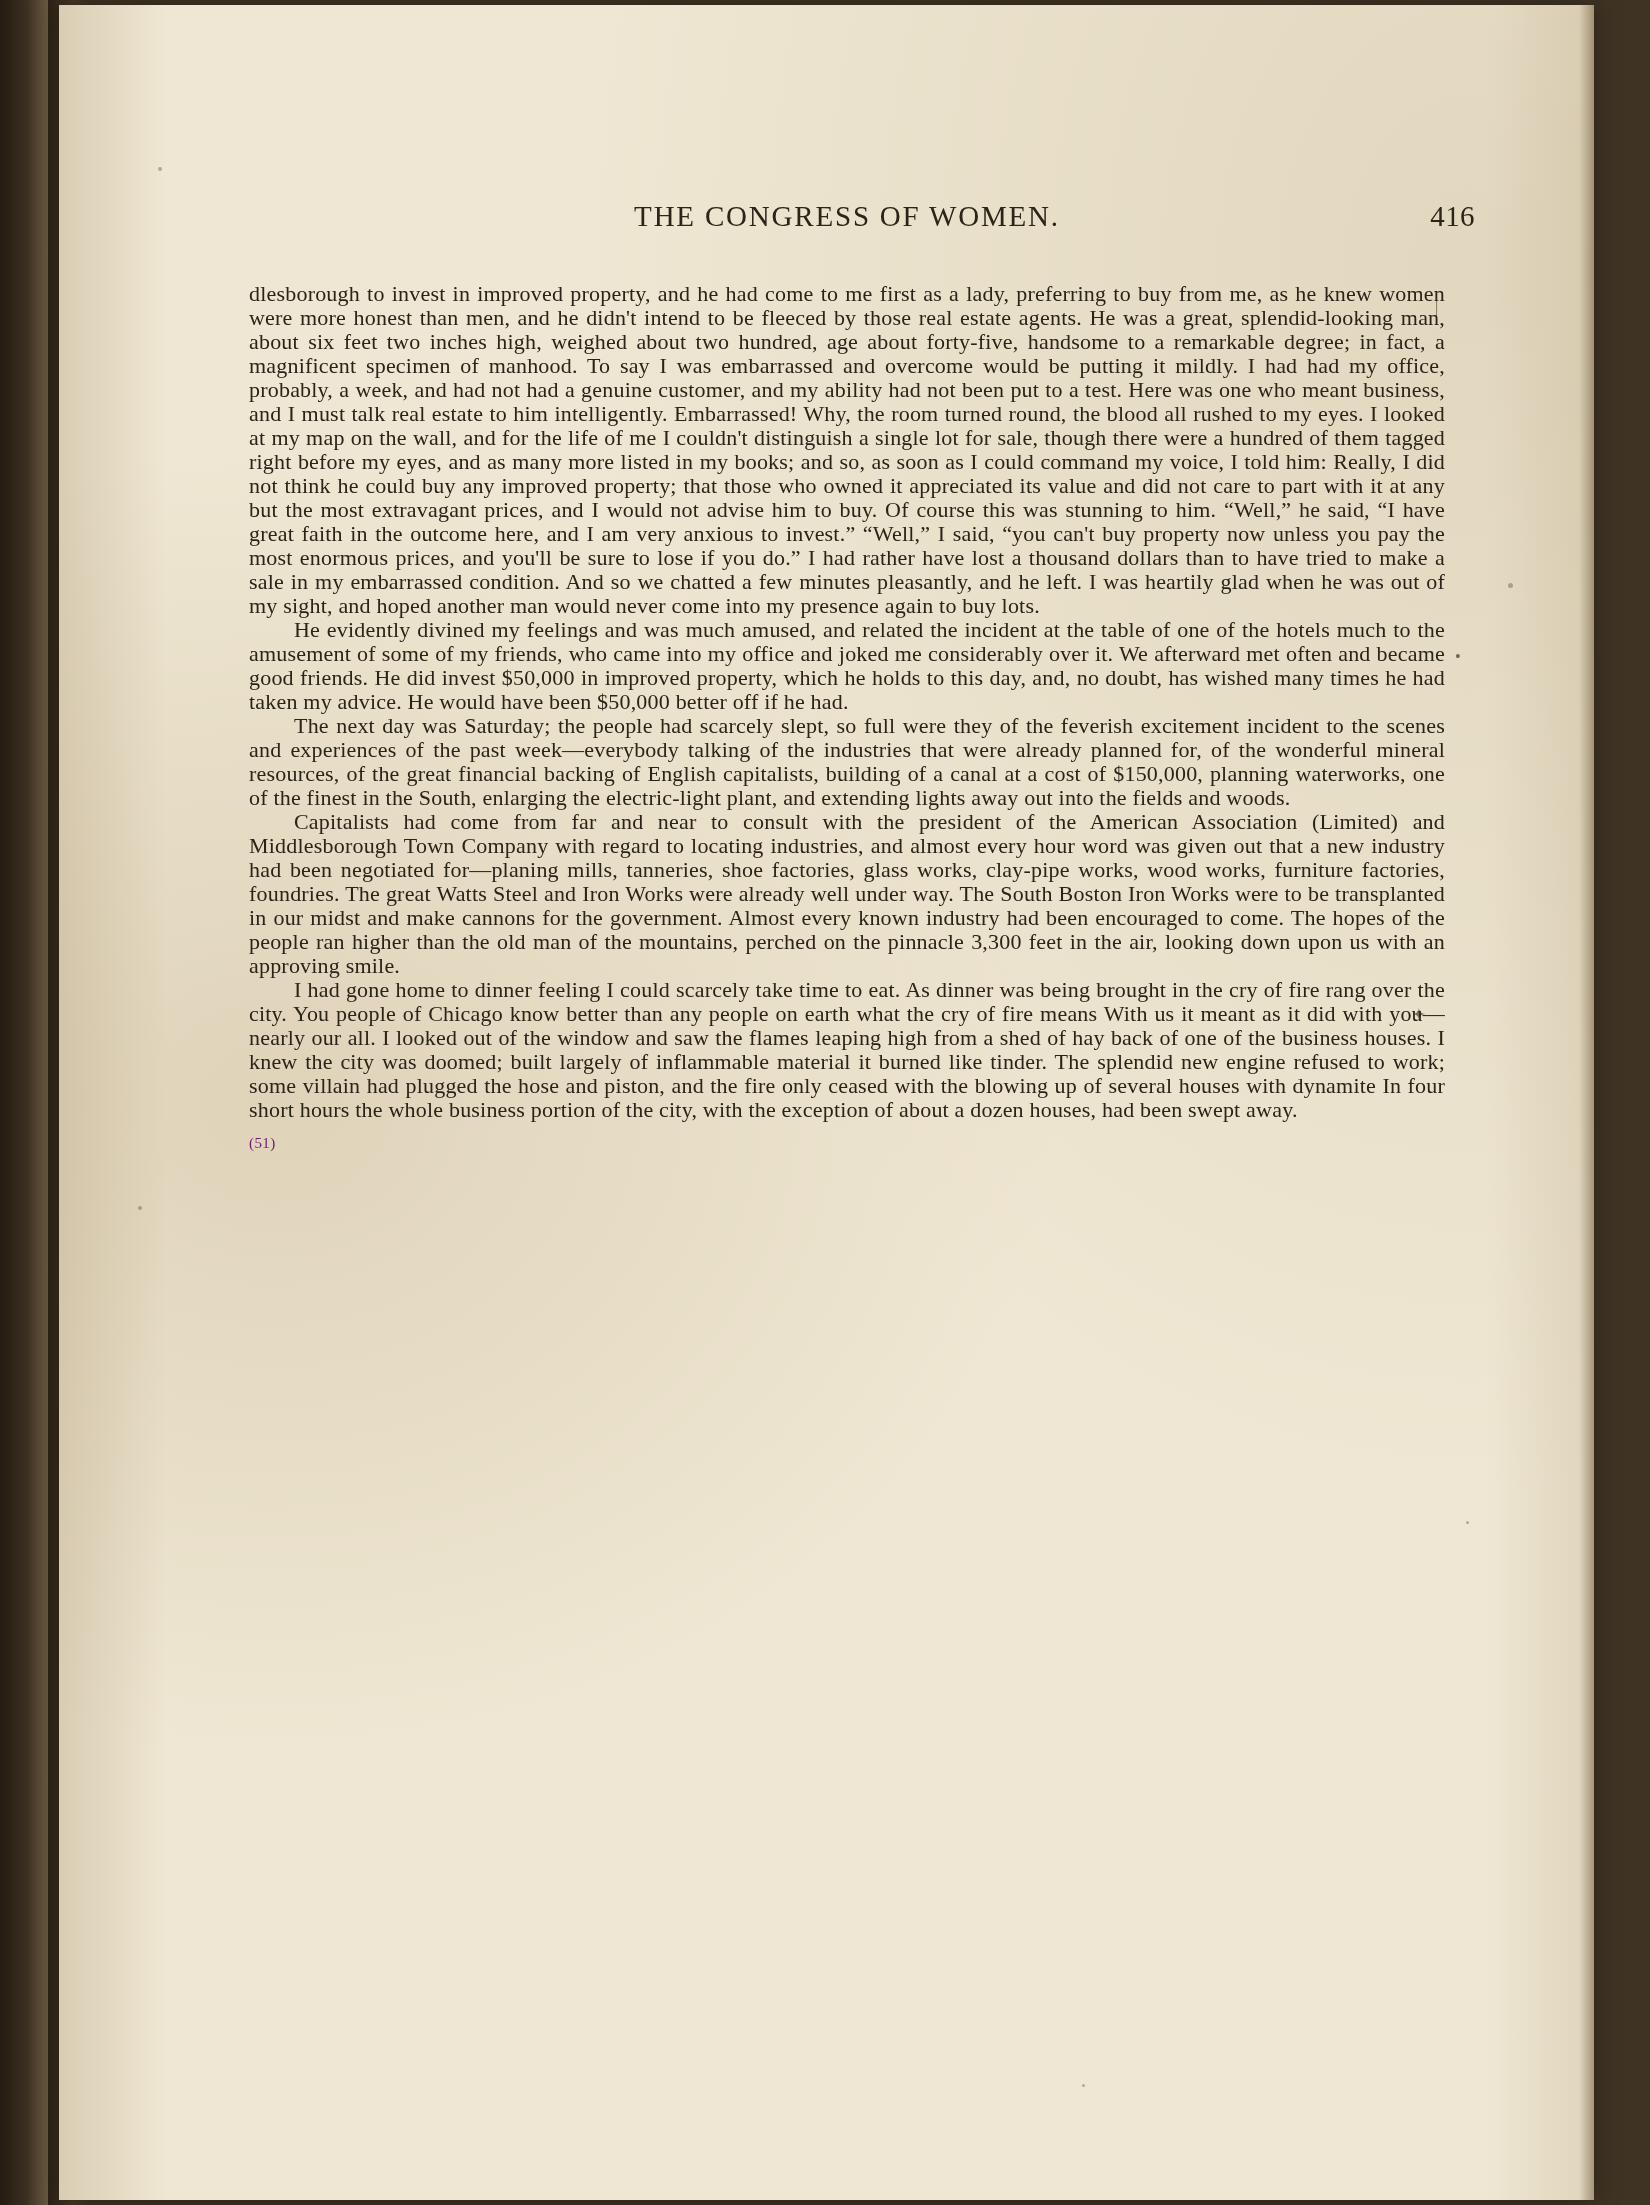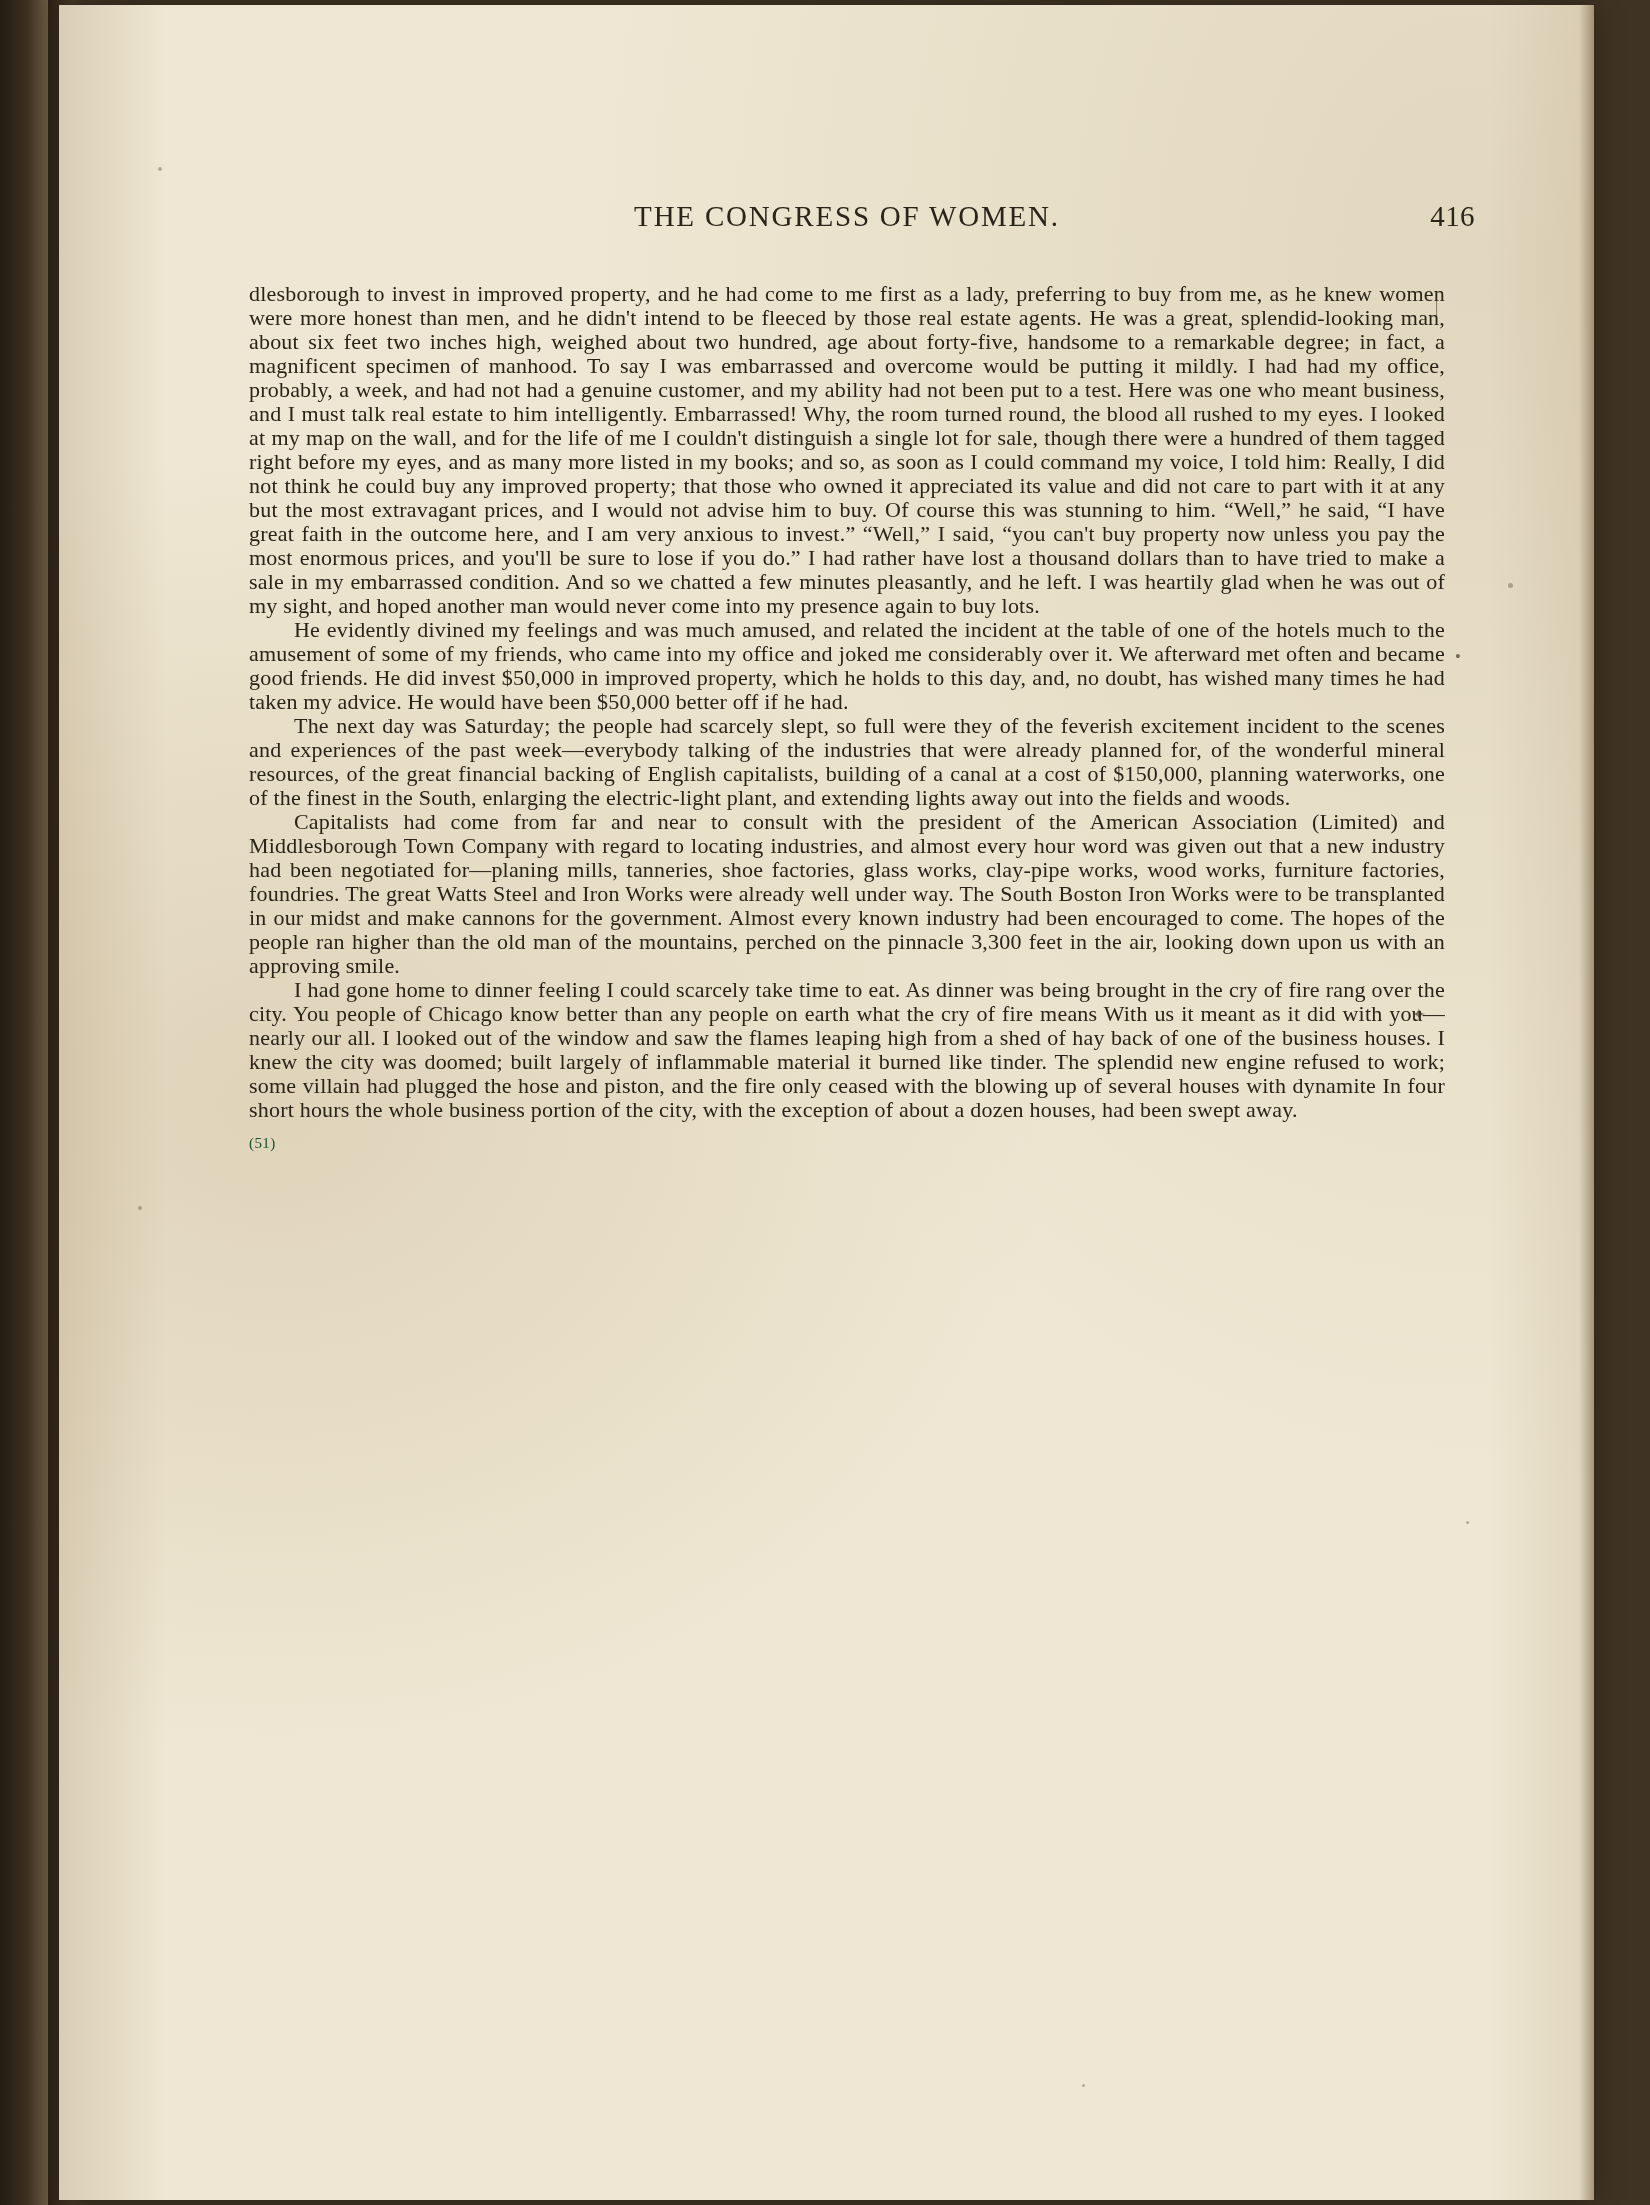--- a/index.html
+++ b/index.html
@@ -107,21 +107,21 @@
     font-family: "Liberation Serif", serif;
     letter-spacing: 0.2px;
   }
   p.body-text.indent {
     text-indent: 45px;
   }
 
   .signature-mark {
     margin-top: 13.2px;
     font-size: 15px;
-    color: #14532d;
+    color: #701a75;
     letter-spacing: 0.4px;
   }
 
   
   .speck {
     position: absolute;
     background: rgba(110,92,62,0.45);
     border-radius: 50%;
     pointer-events: none;
   }

